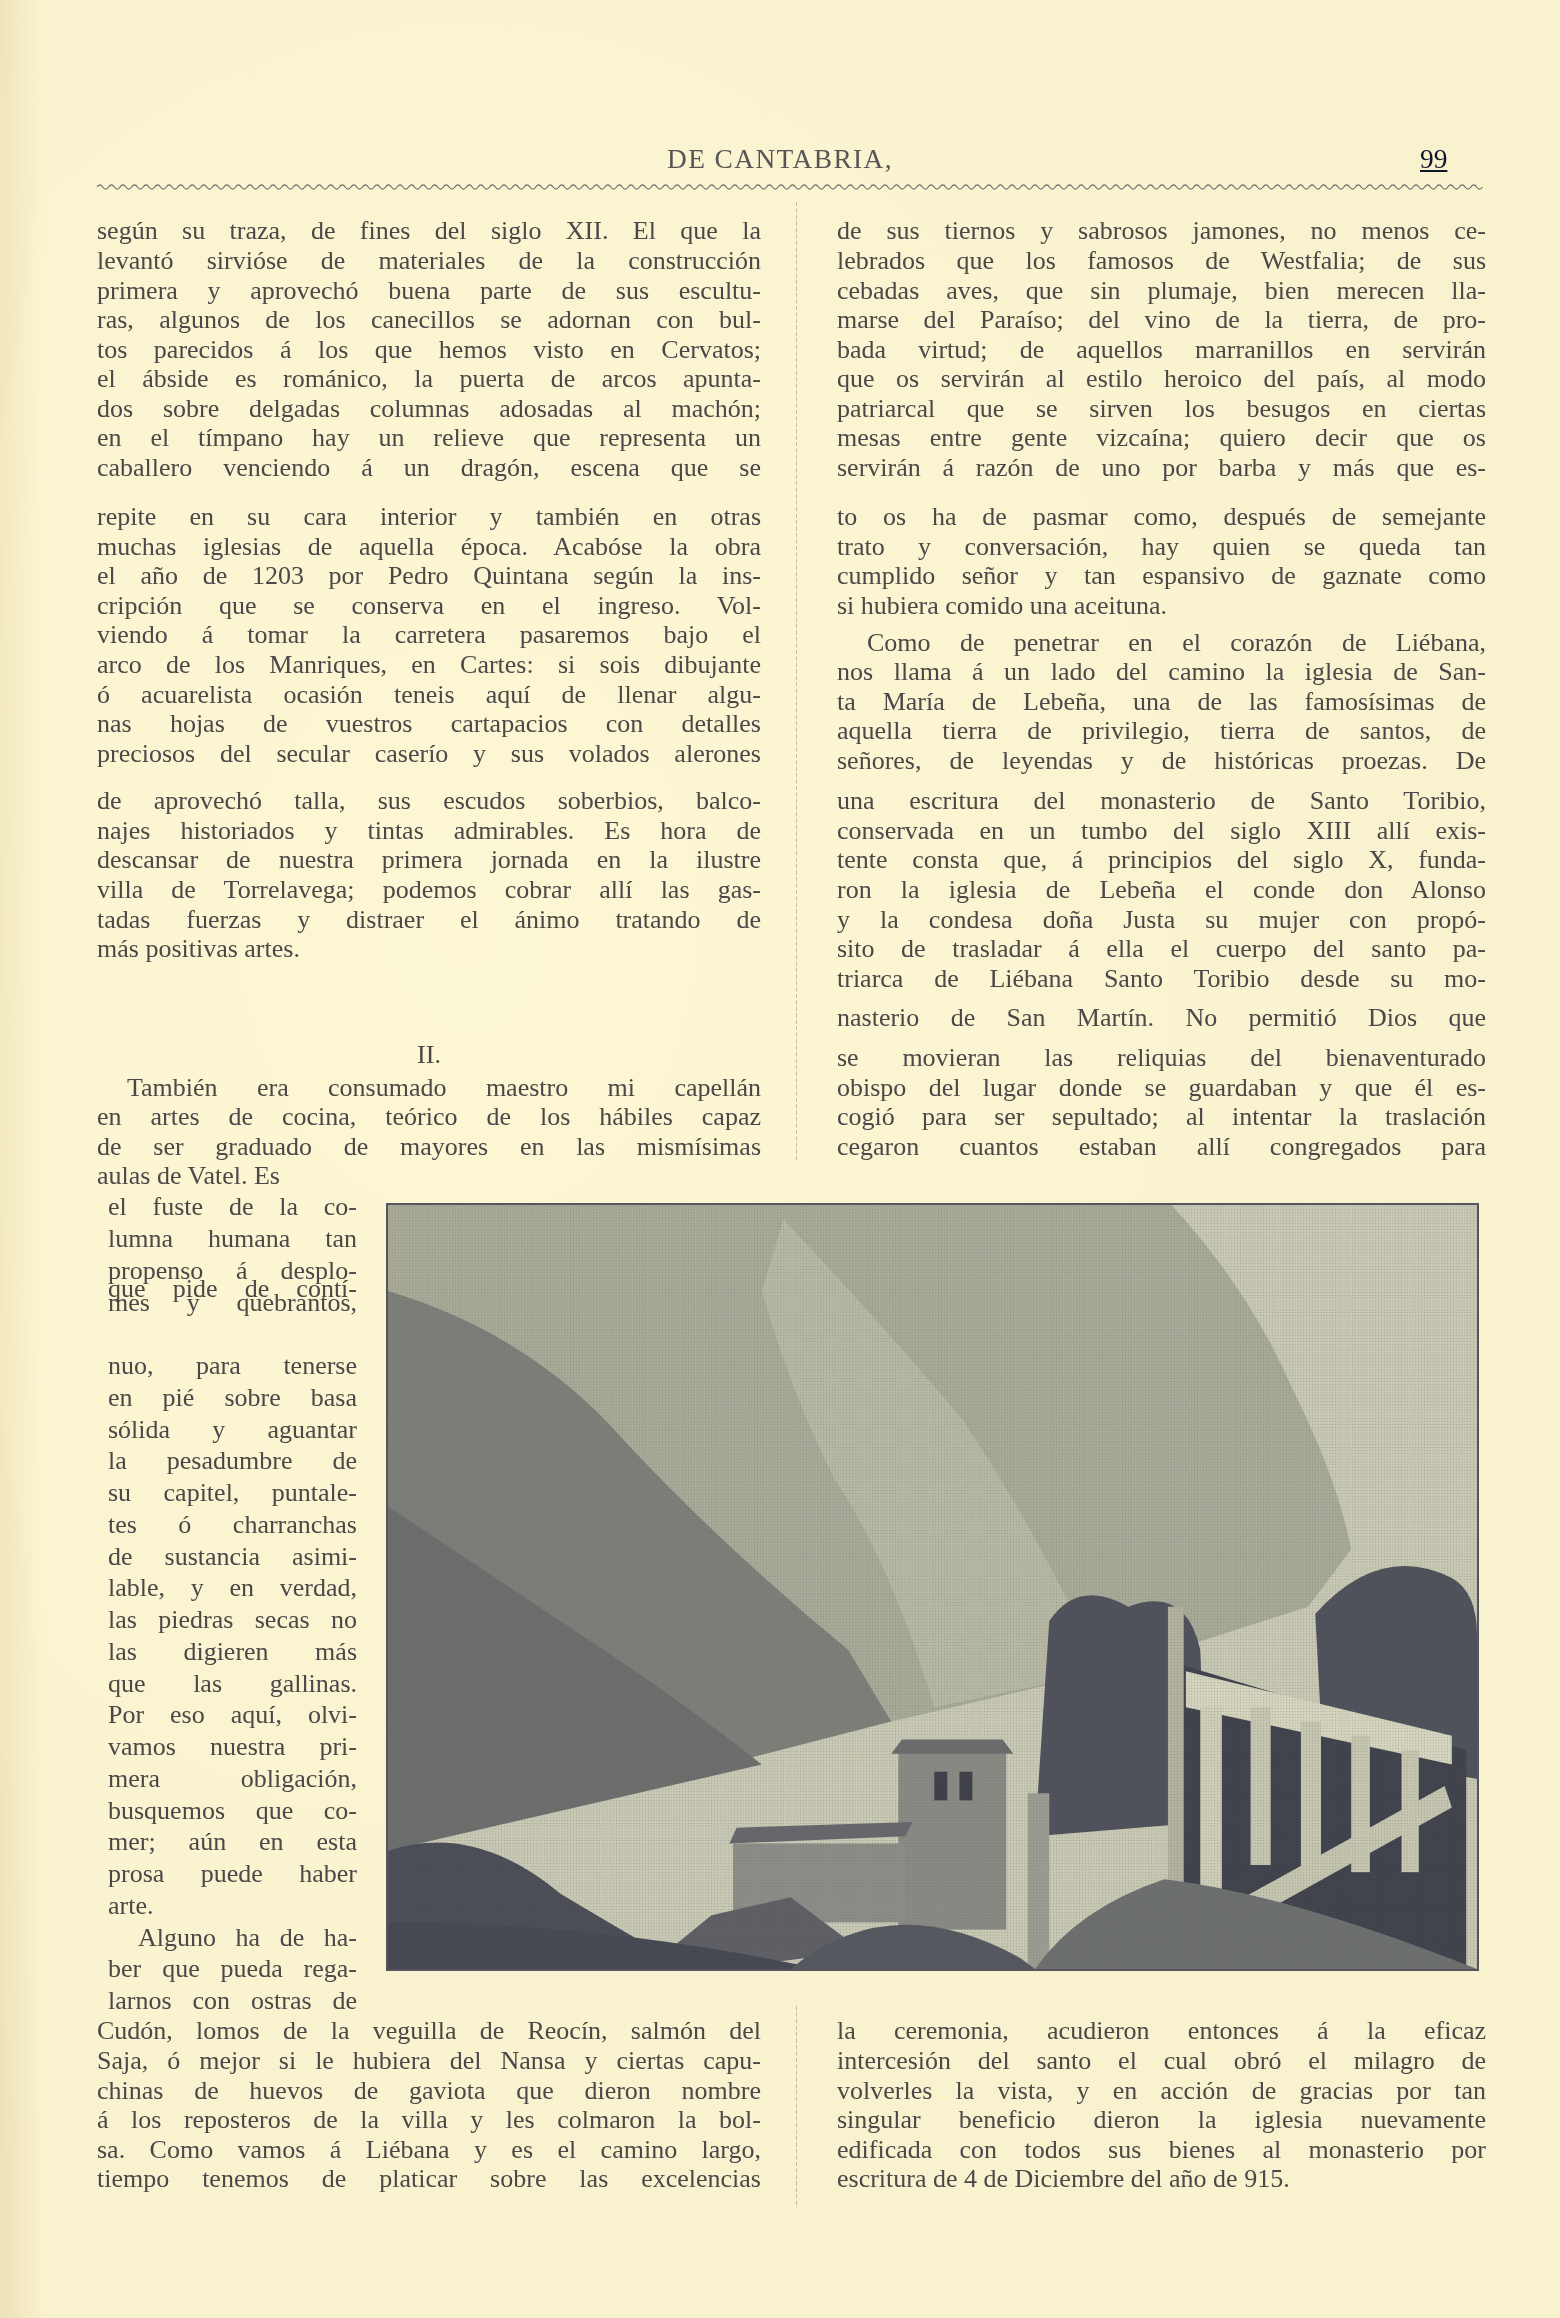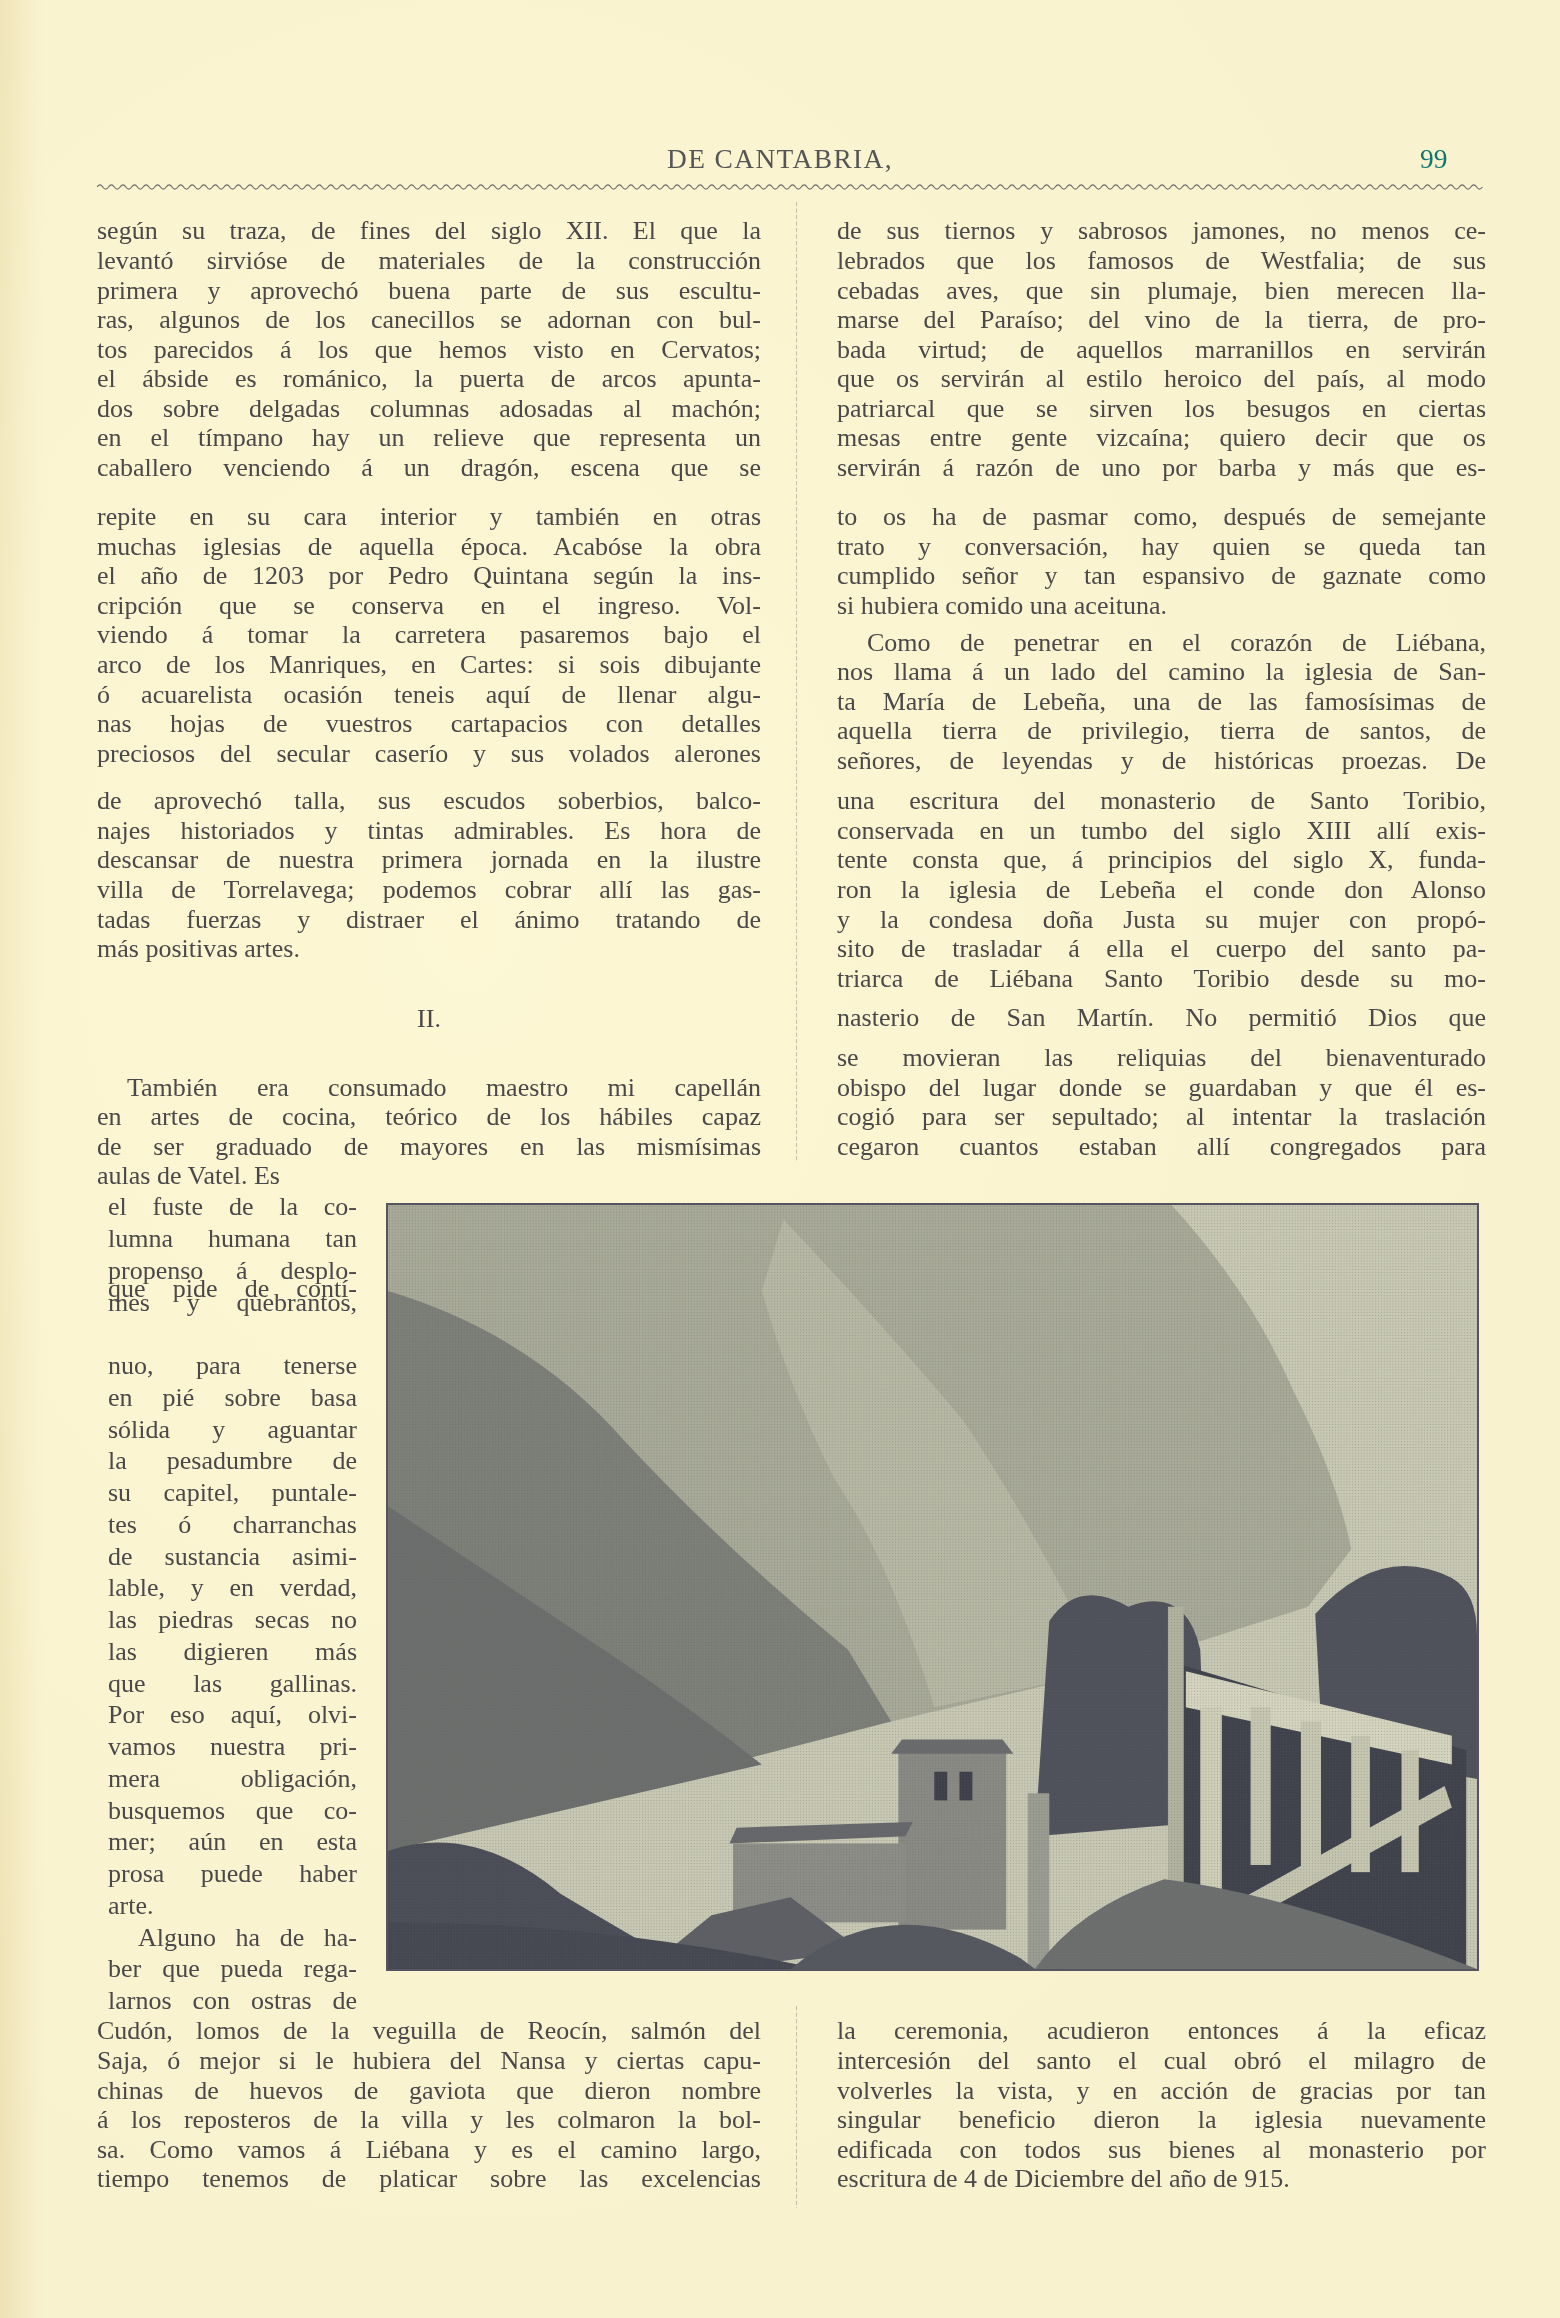--- a/index.html
+++ b/index.html
@@ -6,31 +6,31 @@
   body {
     width:1560px; height:2319px; position:relative; overflow:hidden;
     background:#f9f2cf;
     background-image: radial-gradient(ellipse at 30% 40%, rgba(255,250,215,0.6), rgba(240,228,185,0.0) 70%),
                       linear-gradient(90deg, rgba(228,212,160,0.55) 0px, rgba(249,242,207,0) 43px);
     font-family:"Liberation Serif","DejaVu Serif",serif;
     color:#4a4848;
   }
   .hdr-title { position:absolute; top:144px; left:0; width:1560px; text-align:center;
     font-size:27.4px; letter-spacing:1.4px; color:#555; }
-  .hdr-page { position:absolute; top:144px; left:1420px; font-size:27.4px; color:#0f766e; }
+  .hdr-page { position:absolute; top:144px; left:1420px; font-size:27.4px; color:#0f172a;text-decoration:underline; }
   .rule { position:absolute; top:182px; left:97px; width:1389px; height:10px; }
   .col-divider { position:absolute; left:796px; top:202px; width:1.4px; height:959px; }
   .col-divider2 { position:absolute; left:796px; top:2006px; width:1.4px; height:202px; }
   .line { position:absolute; white-space:nowrap; font-size:26px; line-height:30px; height:30px;
     text-align:justify; text-align-last:justify; }
   .lc { left:97px; width:664px; }
   .rc { left:837px; width:649px; }
   .nc { left:108px; width:249px; }
   .last { text-align-last:left; }
-  .center { text-align:center; text-align-last:center; }
+  .center { text-align:center; text-align-last:center;margin-top:36px; }
   .indent { padding-left:30px; box-sizing:border-box; }
   .photo { position:absolute; left:386px; top:1203px; width:1093px; height:768px;
     border:2.2px solid #56545e; box-sizing:border-box; overflow:hidden; background:#8d8f86; }
   .photo svg { width:100%; height:100%; display:block; }
 </style>
 </head>
 <body>
 
 <div class="hdr-title">DE CANTABRIA,</div>
 <div class="hdr-page">99</div>

